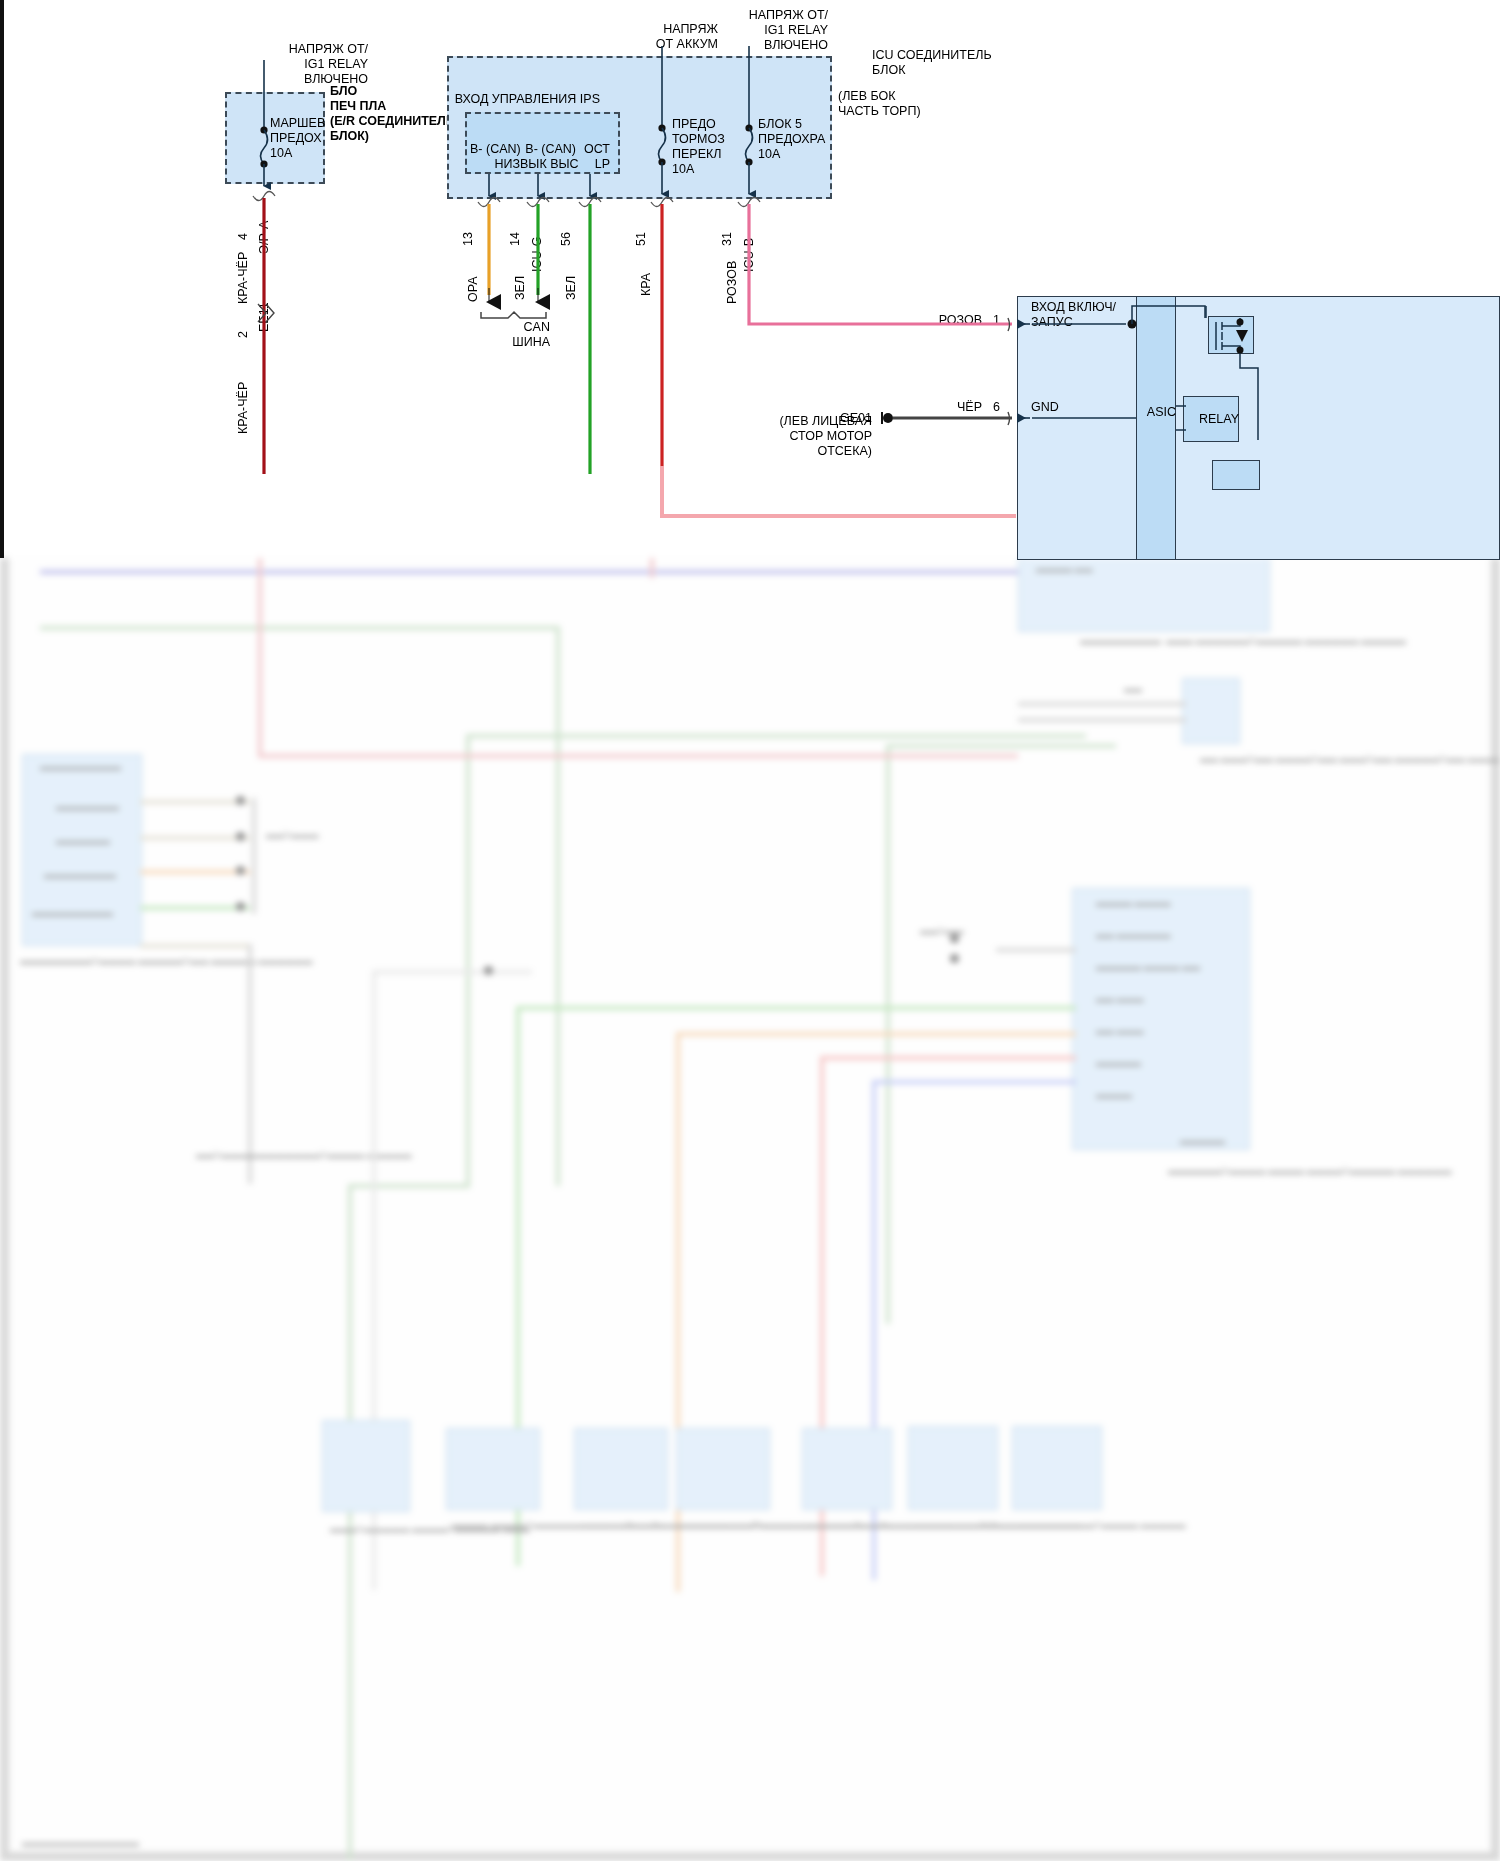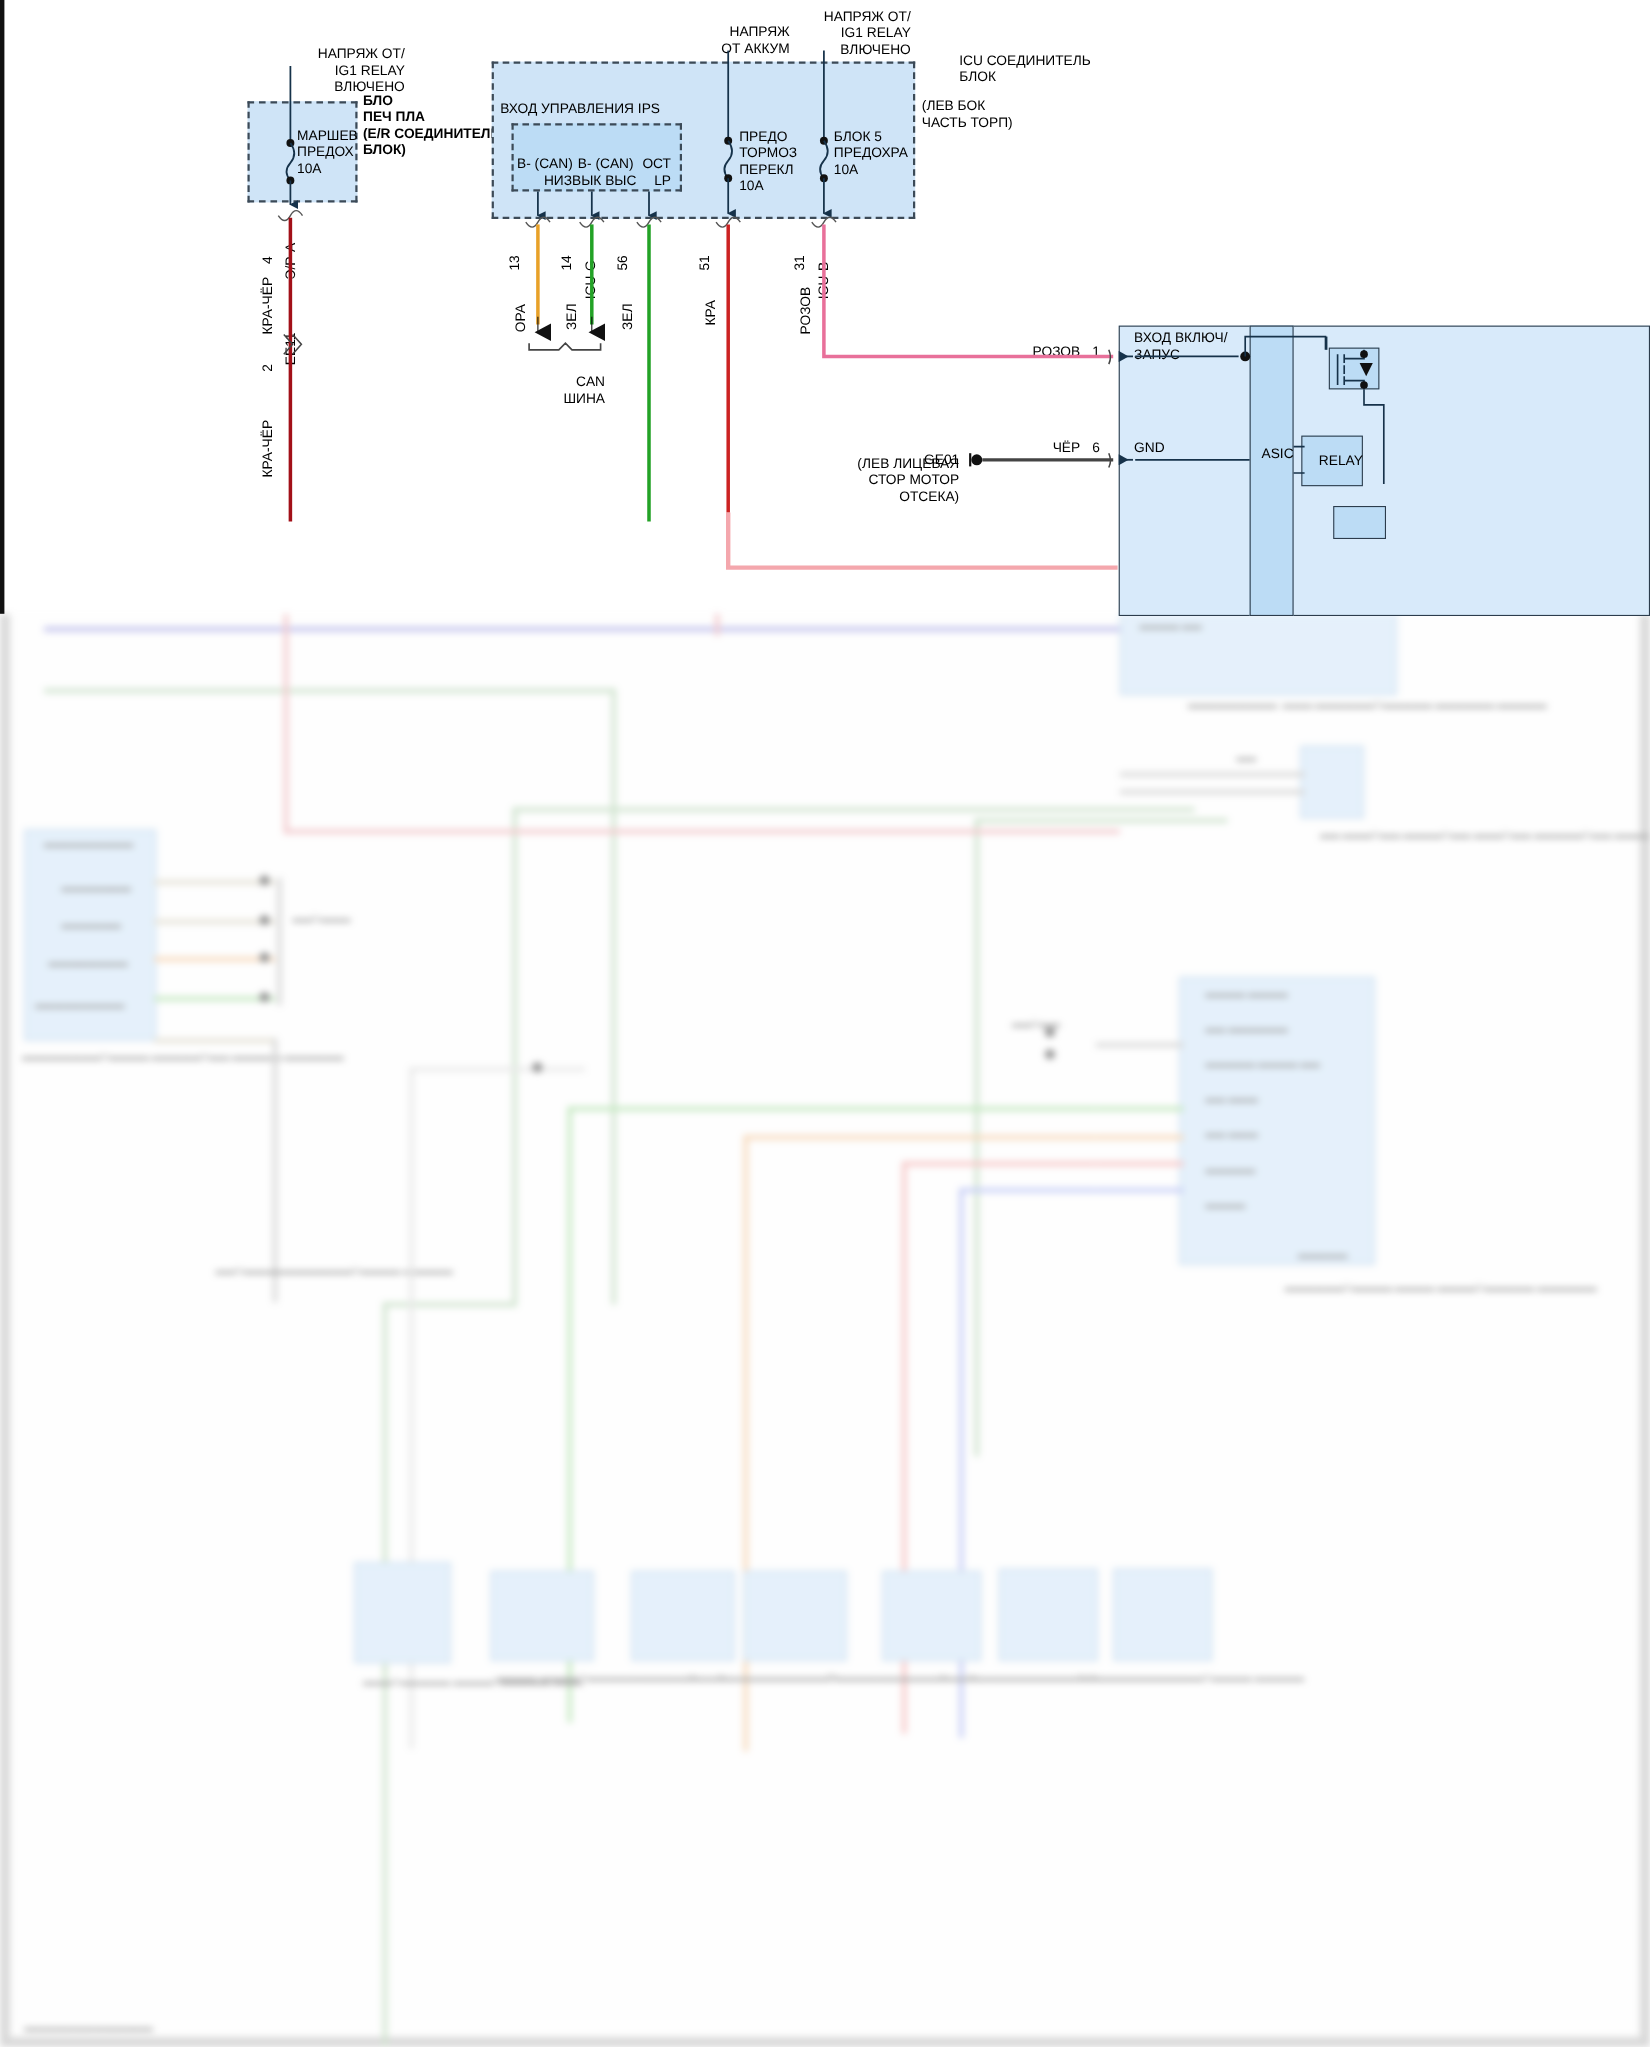--- a/index.html
+++ b/index.html
@@ -206,21 +206,21 @@
     <div class="vlbl" style="left:573px;top:232px;">56</div>
     <div class="vlbl" style="left:578px;top:286px;">ЗЕЛ</div>
 
     <div class="vlbl" style="left:648px;top:232px;">51</div>
     <div class="vlbl" style="left:653px;top:282px;">КРА</div>
 
     <div class="vlbl" style="left:734px;top:232px;">31</div>
     <div class="vlbl" style="left:756px;top:258px;">ICU-B</div>
     <div class="vlbl" style="left:739px;top:290px;">РОЗОВ</div>
 
-    <div class="lbl c" style="left: 468px; top: 320px; width: 82px; white-space: pre; margin-top: 20px;">CAN
+    <div class="lbl c" style="left: 468px; top: 320px; width: 82px; white-space: pre;">CAN
 ШИНА</div>
 
     <div class="lbl r" style="left:740px;top:411px;width:132px;">GE01</div>
     <div class="lbl r" style="left: 700px; top: 414px; width: 172px; white-space: pre;">(ЛЕВ ЛИЦЕВАЯ
 СТОР МОТОР
 ОТСЕКА)</div>
 
     <div class="lbl r" style="left:876px;top:313px;width:106px;">РОЗОВ</div>
     <div class="lbl r" style="left:972px;top:313px;width:28px;">1</div>
     <div class="lbl r" style="left:908px;top:400px;width:74px;">ЧЁР</div>

